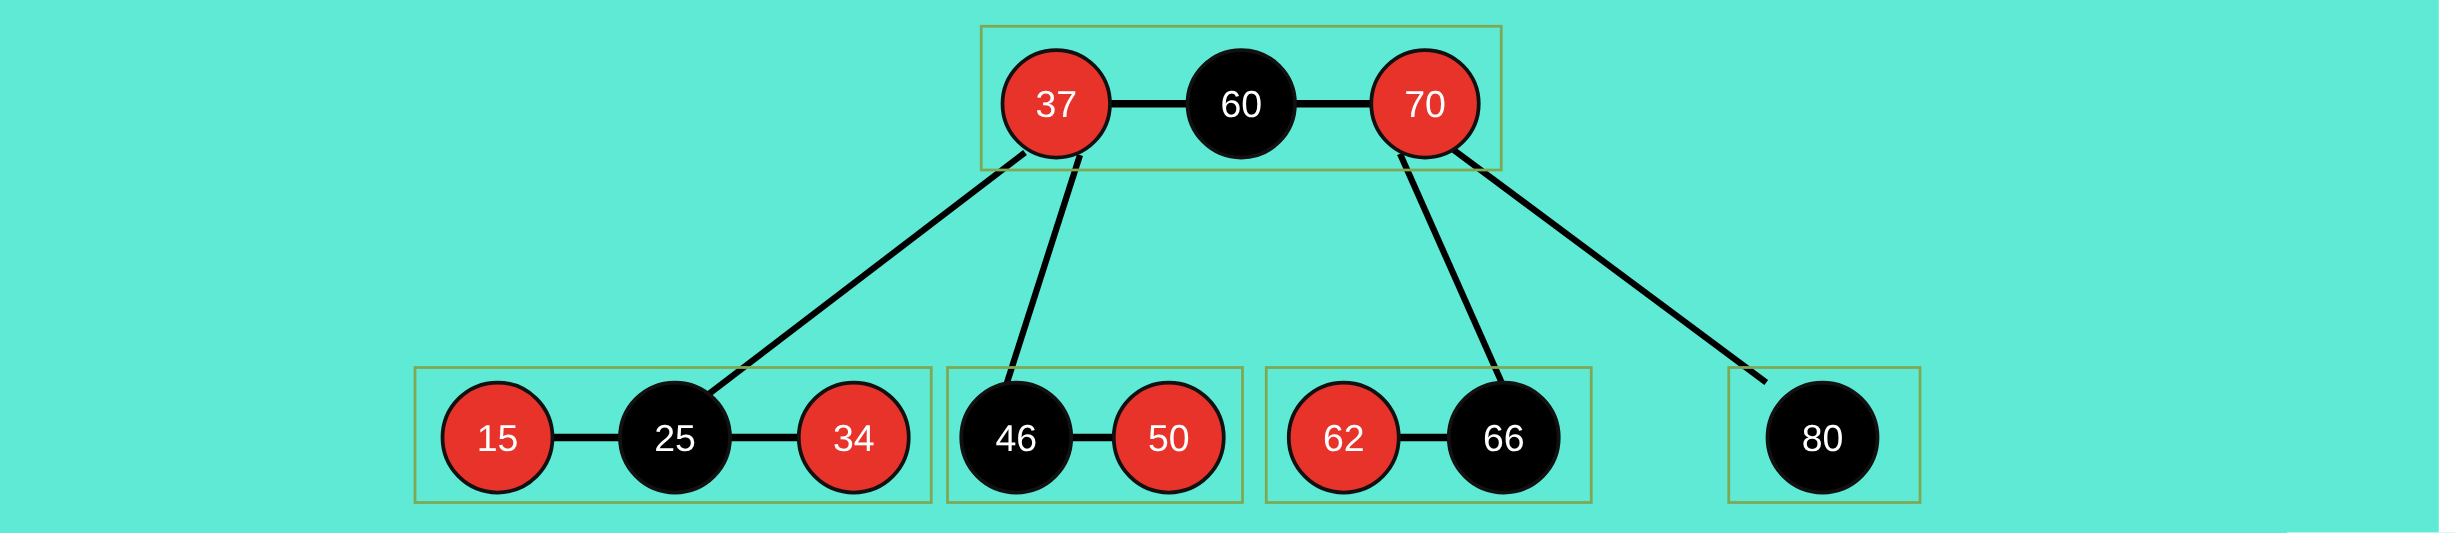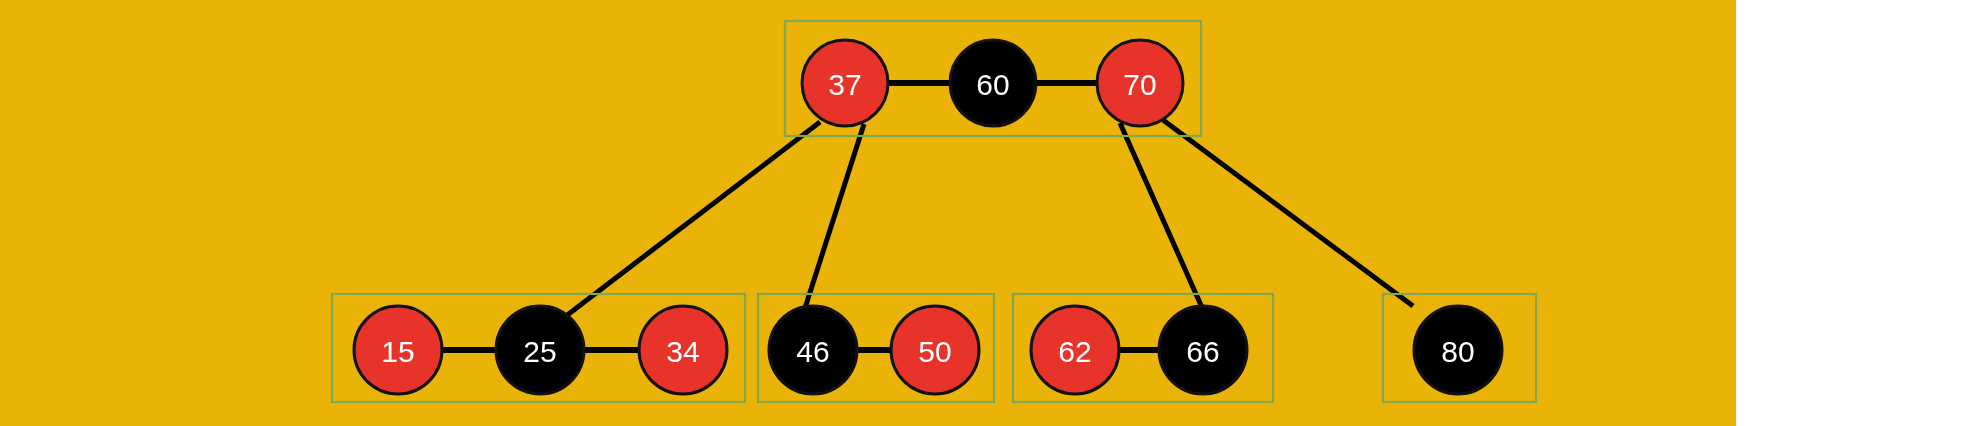--- a/index.html
+++ b/index.html
@@ -6,23 +6,23 @@
   html, body {
     margin: 0;
     padding: 0;
     background: #ffffff;
   }
   body {
     font-family: "Liberation Sans", sans-serif;
   }
   #canvas {
     position: relative;
-    width: 1736px;
+    width: 1951px;
     height: 426px;
-    background: #eab308;
+    background: #5eead4;
     overflow: hidden;
   }
   #tree-svg {
     position: absolute;
     left: 0;
     top: 0;
     width: 1964px;
     height: 426px;
     display: block;
   }

